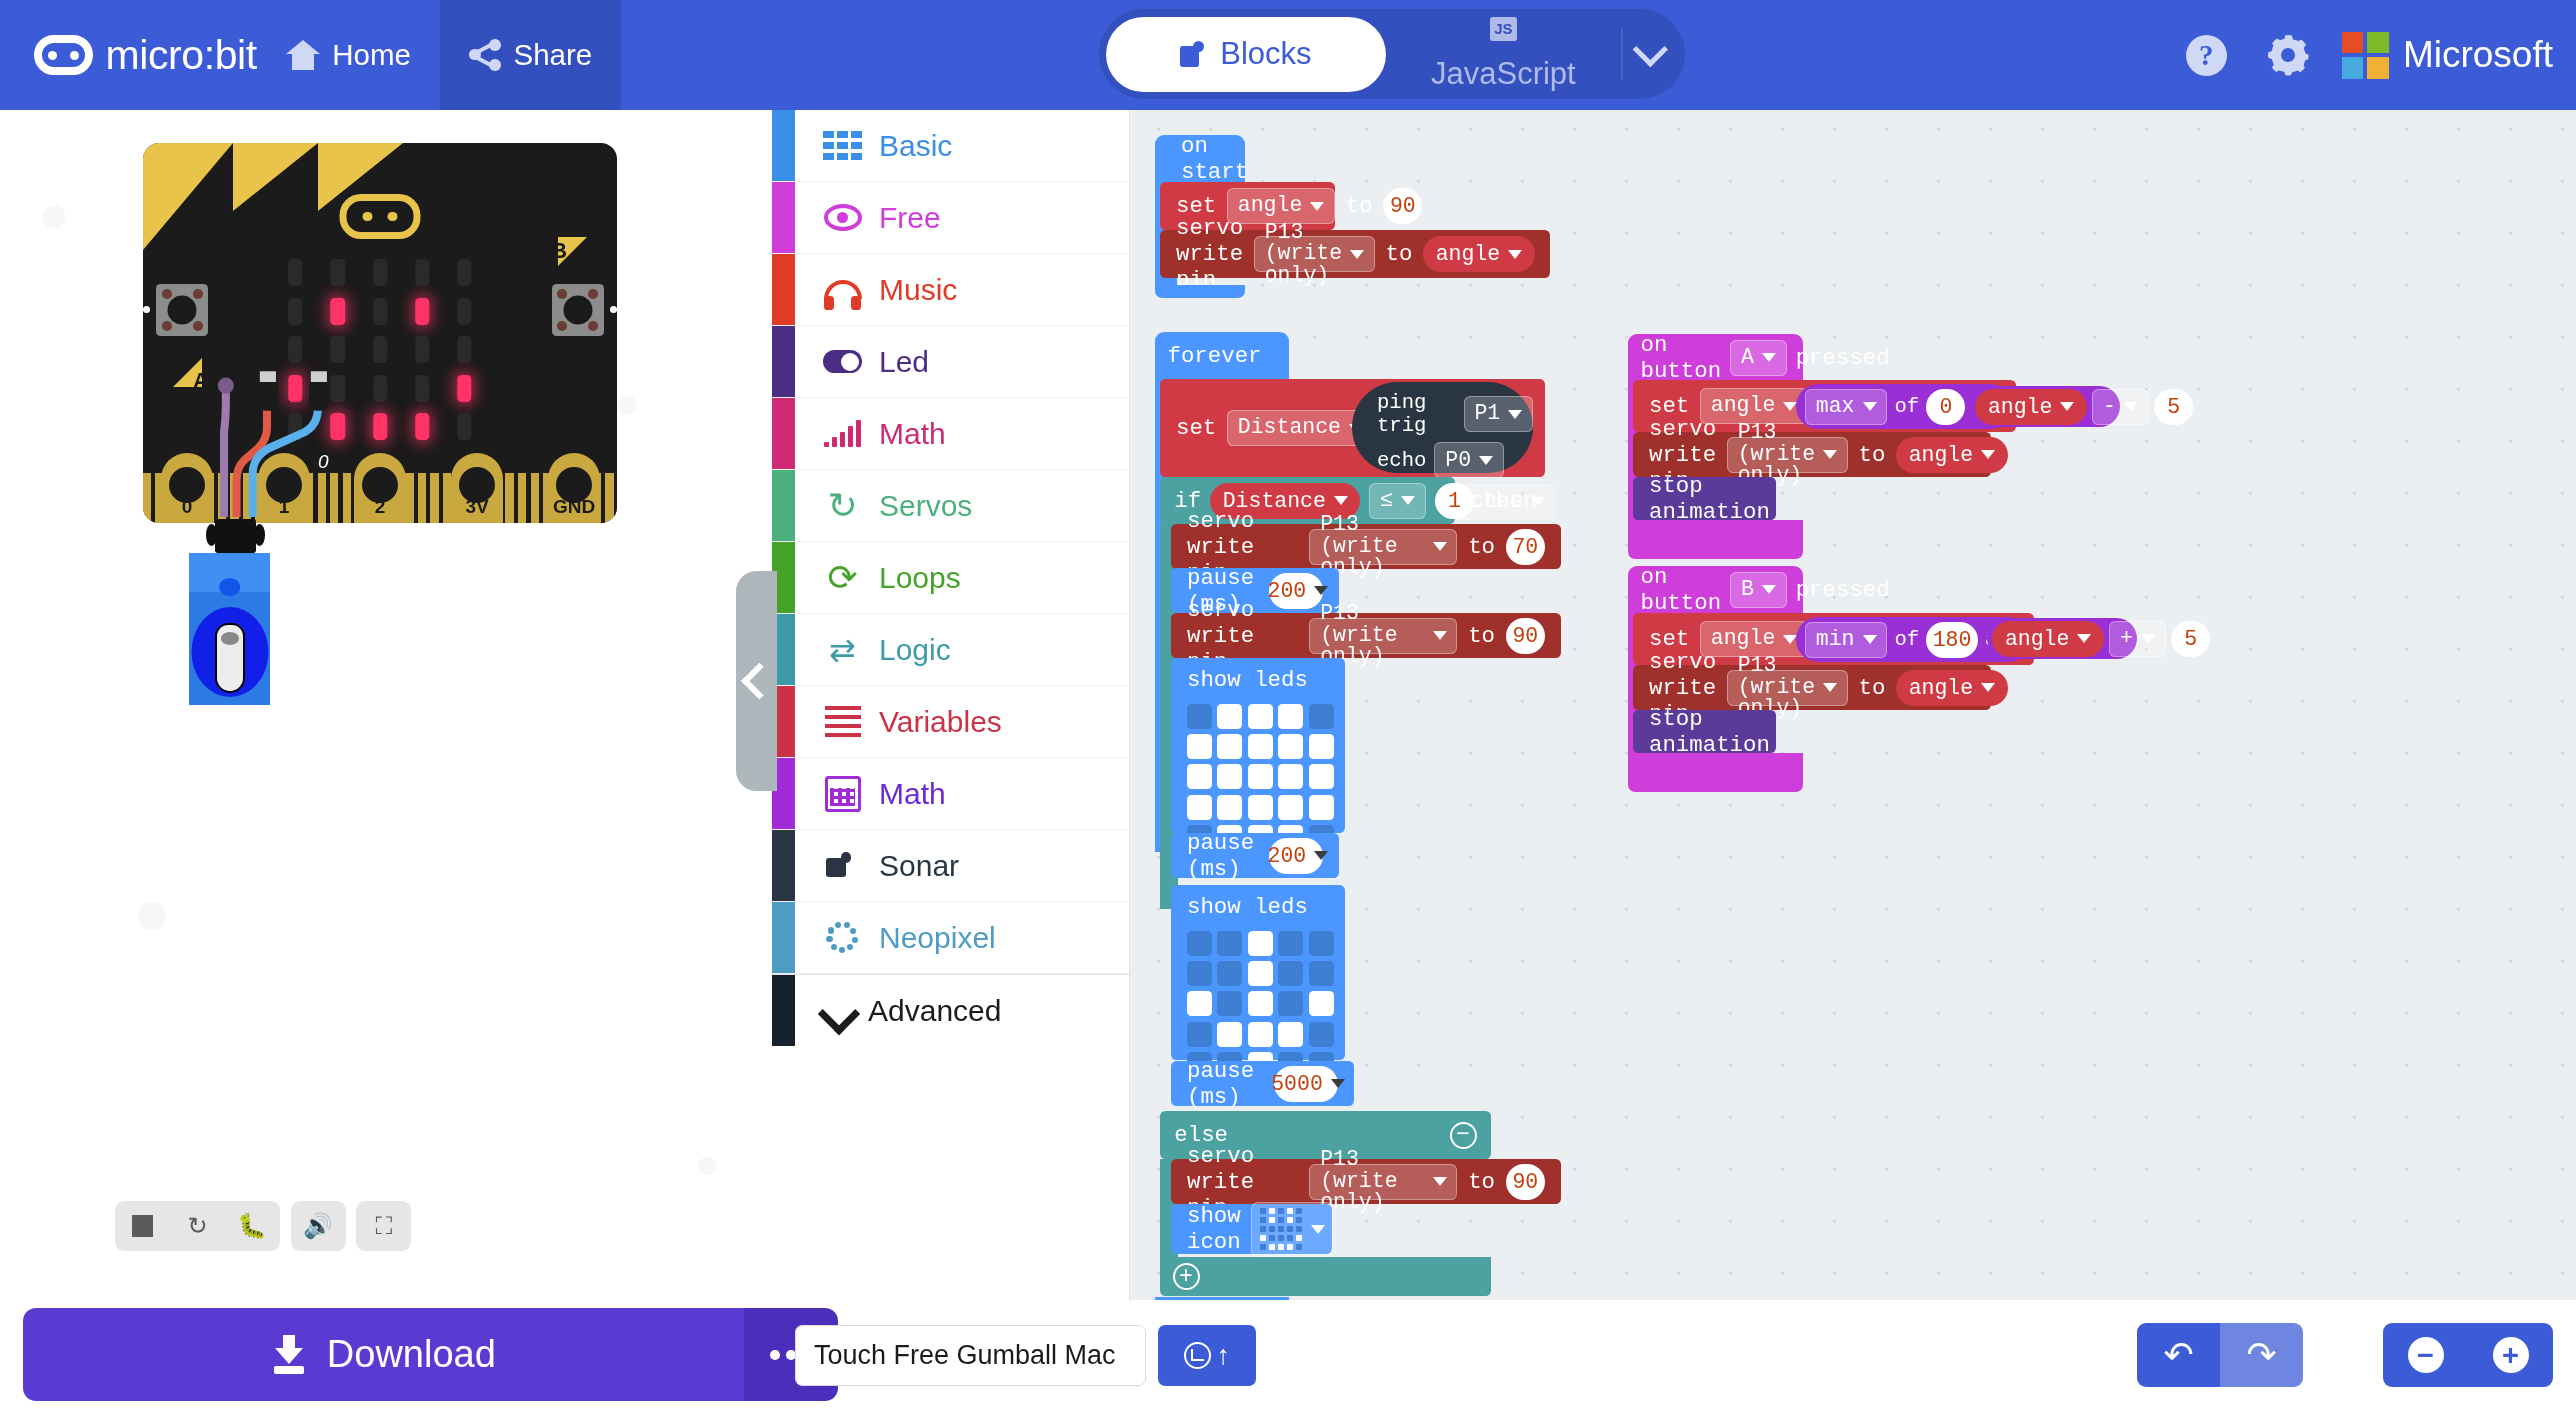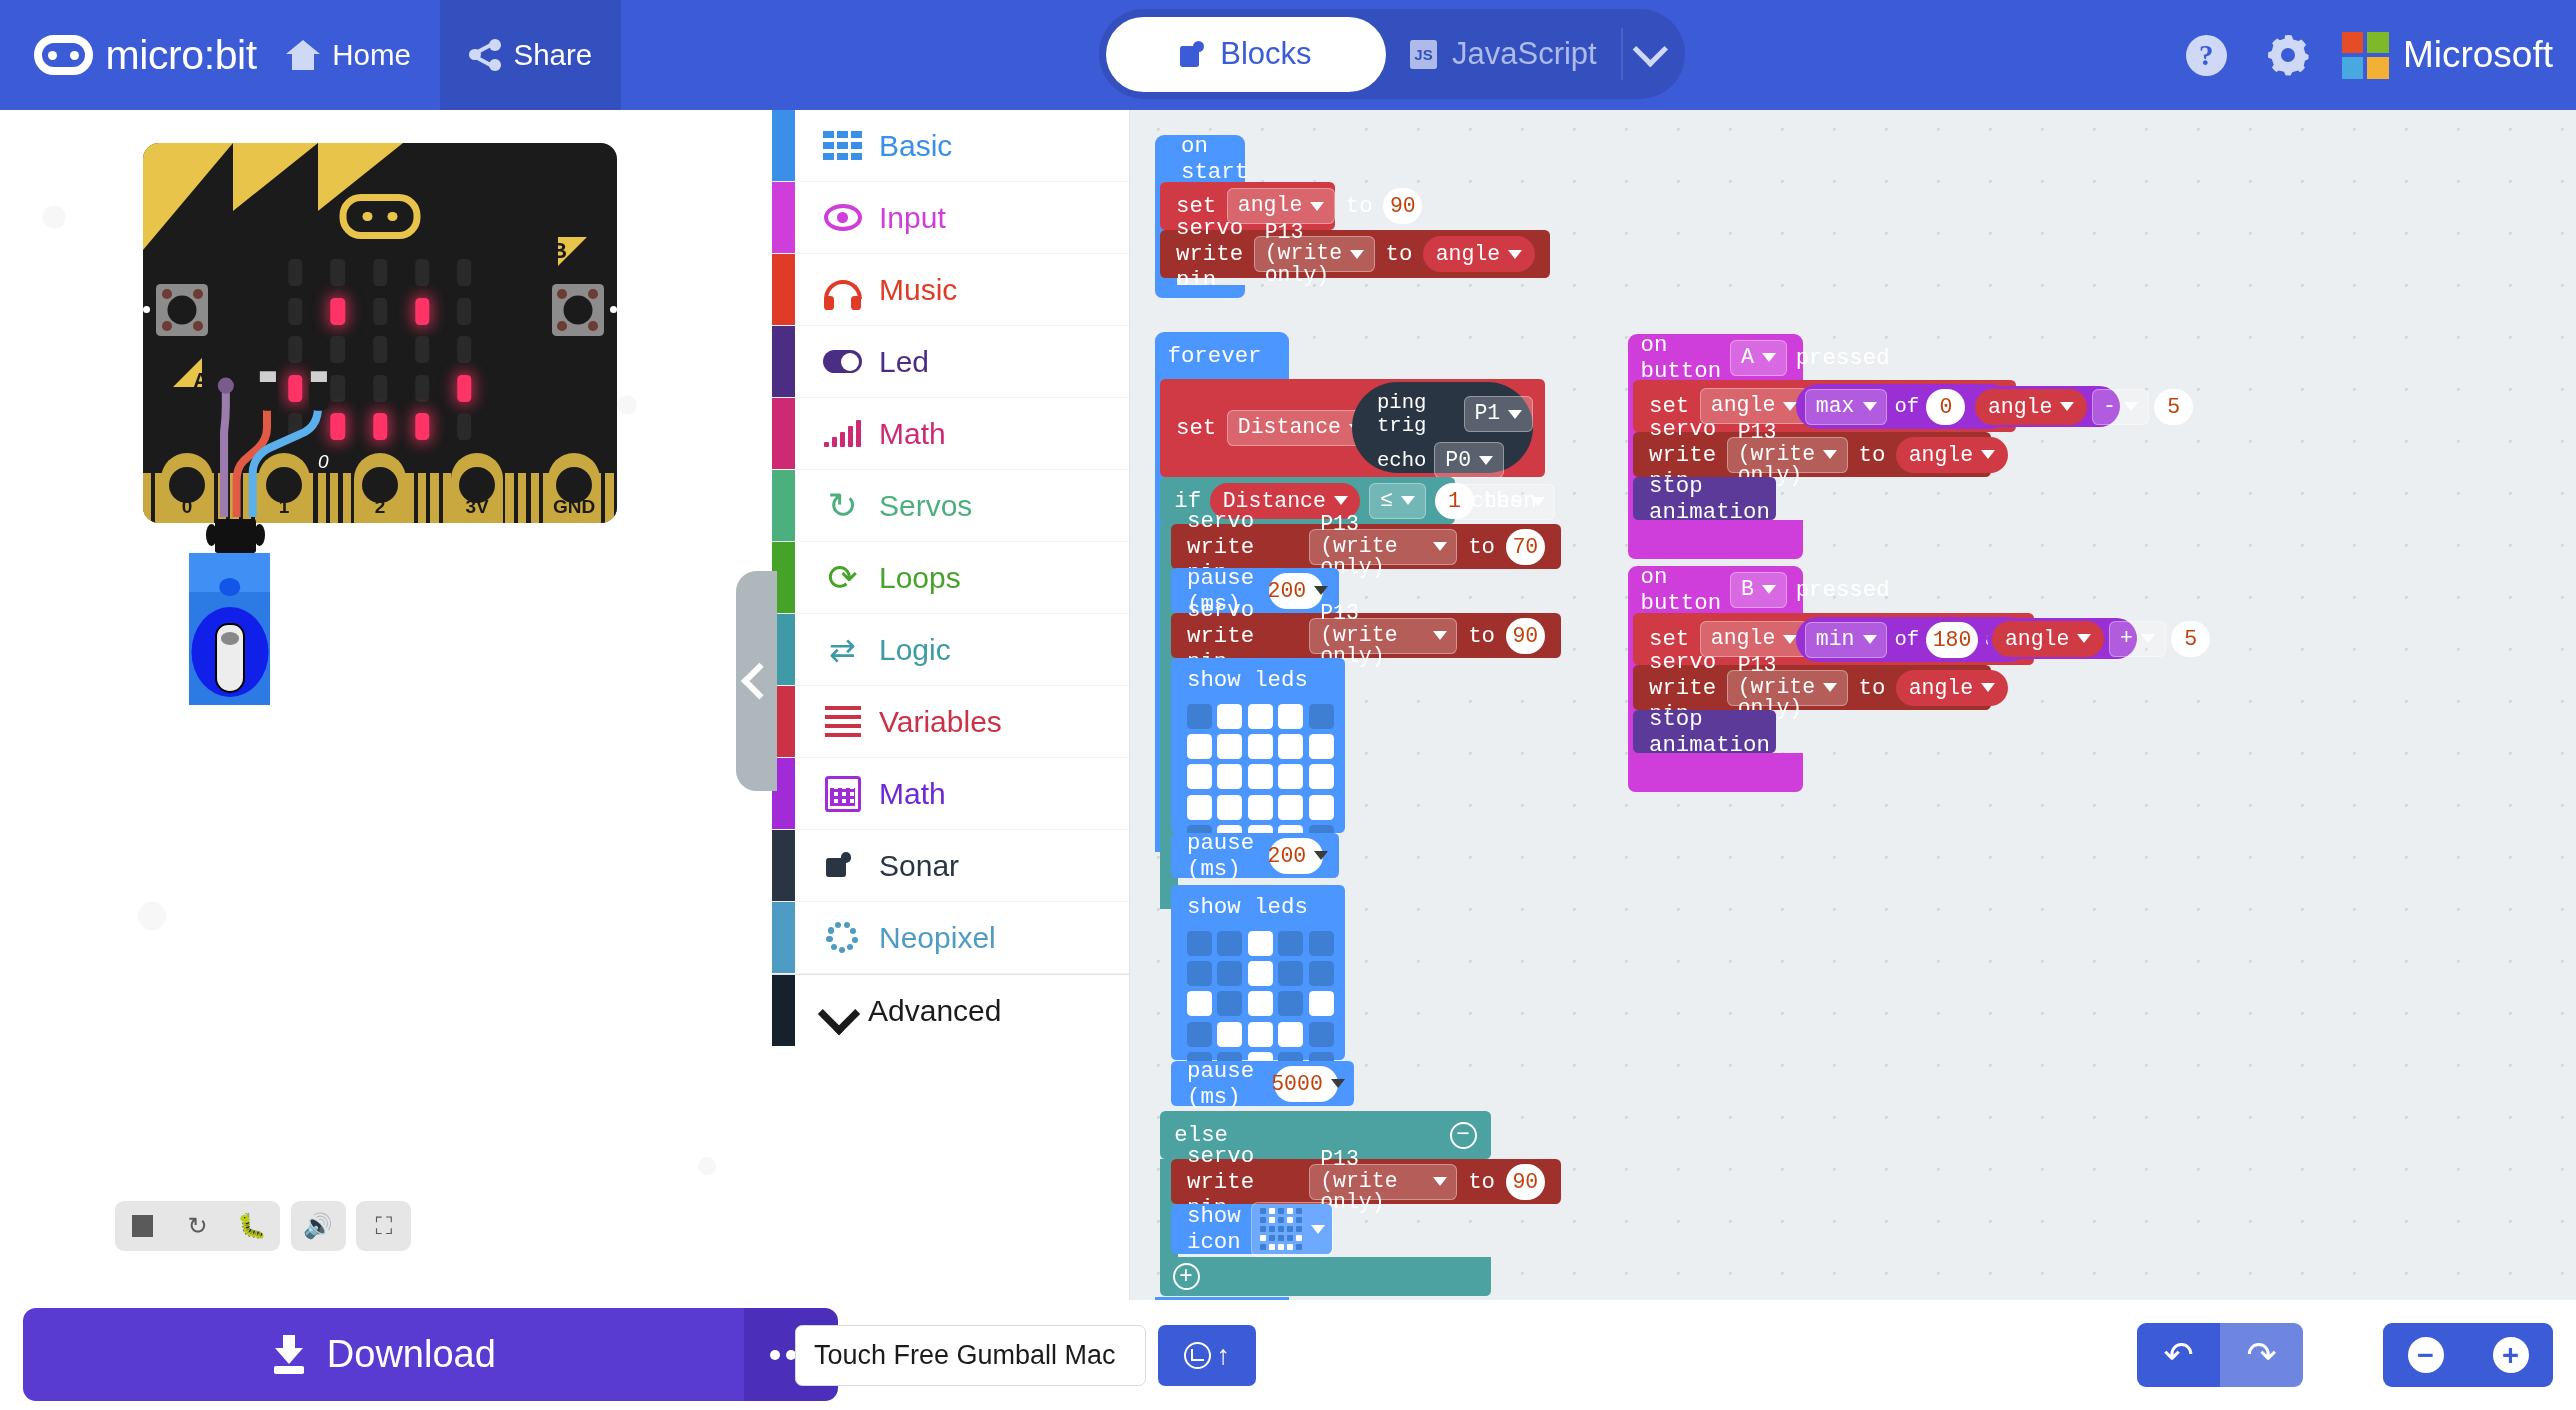--- a/index.html
+++ b/index.html
@@ -43,21 +43,21 @@
   
   #lang-toggle {
     position:absolute; left:1099px; top:9px; width:586px; height:90px;
     background:#3450BE; border-radius:47px; display:flex; align-items:center; padding:7.2px;
   }
   .lang-tab {
     height:75px; border-radius:39px; display:flex; align-items:center; justify-content:center;
     gap:15px; font-size:31px; cursor:pointer;
   }
   .lang-tab.blocks { width:280px; background:#fff; color:#3C5BD6; }
-  .lang-tab.js { width:236px; color:#AEBBE8; }
+  .lang-tab.js { width:236px; color:#AEBBE8;flex-direction:column; }
   .puzzle-ico { width:25px; height:27px; position:relative; }
   .puzzle-ico:before{content:"";position:absolute;left:0;top:5.4px;width:19px;height:21.5px;background:#3C5BD6;border-radius:2.7px;}
   .puzzle-ico:after{content:"";position:absolute;left:12.5px;top:0;width:11.6px;height:11.6px;background:#3C5BD6;border-radius:50%;}
   .js-ico{ width:27px;height:29px;background:#AEBBE8;border-radius:2.7px;color:#3450BE;
      font-size:15px;font-weight:bold;display:flex;align-items:center;justify-content:center;font-family:"Liberation Sans",sans-serif;}
   .lang-div { width:1.8px; height:52px; background:#4A64C4; }
   .chev-dn { width:55px; display:flex;align-items:center;justify-content:center;cursor:pointer;}
   .chev-dn:before{content:"";display:block;width:19.7px;height:19.7px;border-right:5.4px solid #CFD8F5;border-bottom:5.4px solid #CFD8F5;transform:rotate(45deg) translate(-3.6px,-3.6px);}
 
   .hdr-right { margin-left:auto; display:flex; align-items:center; gap:0; padding-right:23px; }
@@ -498,21 +498,21 @@
         </span>
         <span class="cat-label" style="color:#3A8FE8">Basic</span>
       </div>
       <div class="cat-row">
         <span class="cat-swatch" style="background:#CF3EDB"></span>
         <span class="cat-ico">
           <span class="ic-input">
             <i></i>
           </span>
         </span>
-        <span class="cat-label" style="color:#CF3EDB">Input</span>
+        <span class="cat-label" style="color:#CF3EDB">Free</span>
       </div>
       <div class="cat-row">
         <span class="cat-swatch" style="background:#E03B26"></span>
         <span class="cat-ico">
           <span class="ic-music"></span>
         </span>
         <span class="cat-label" style="color:#E03B26">Music</span>
       </div>
       <div class="cat-row">
         <span class="cat-swatch" style="background:#4B2E83"></span>

